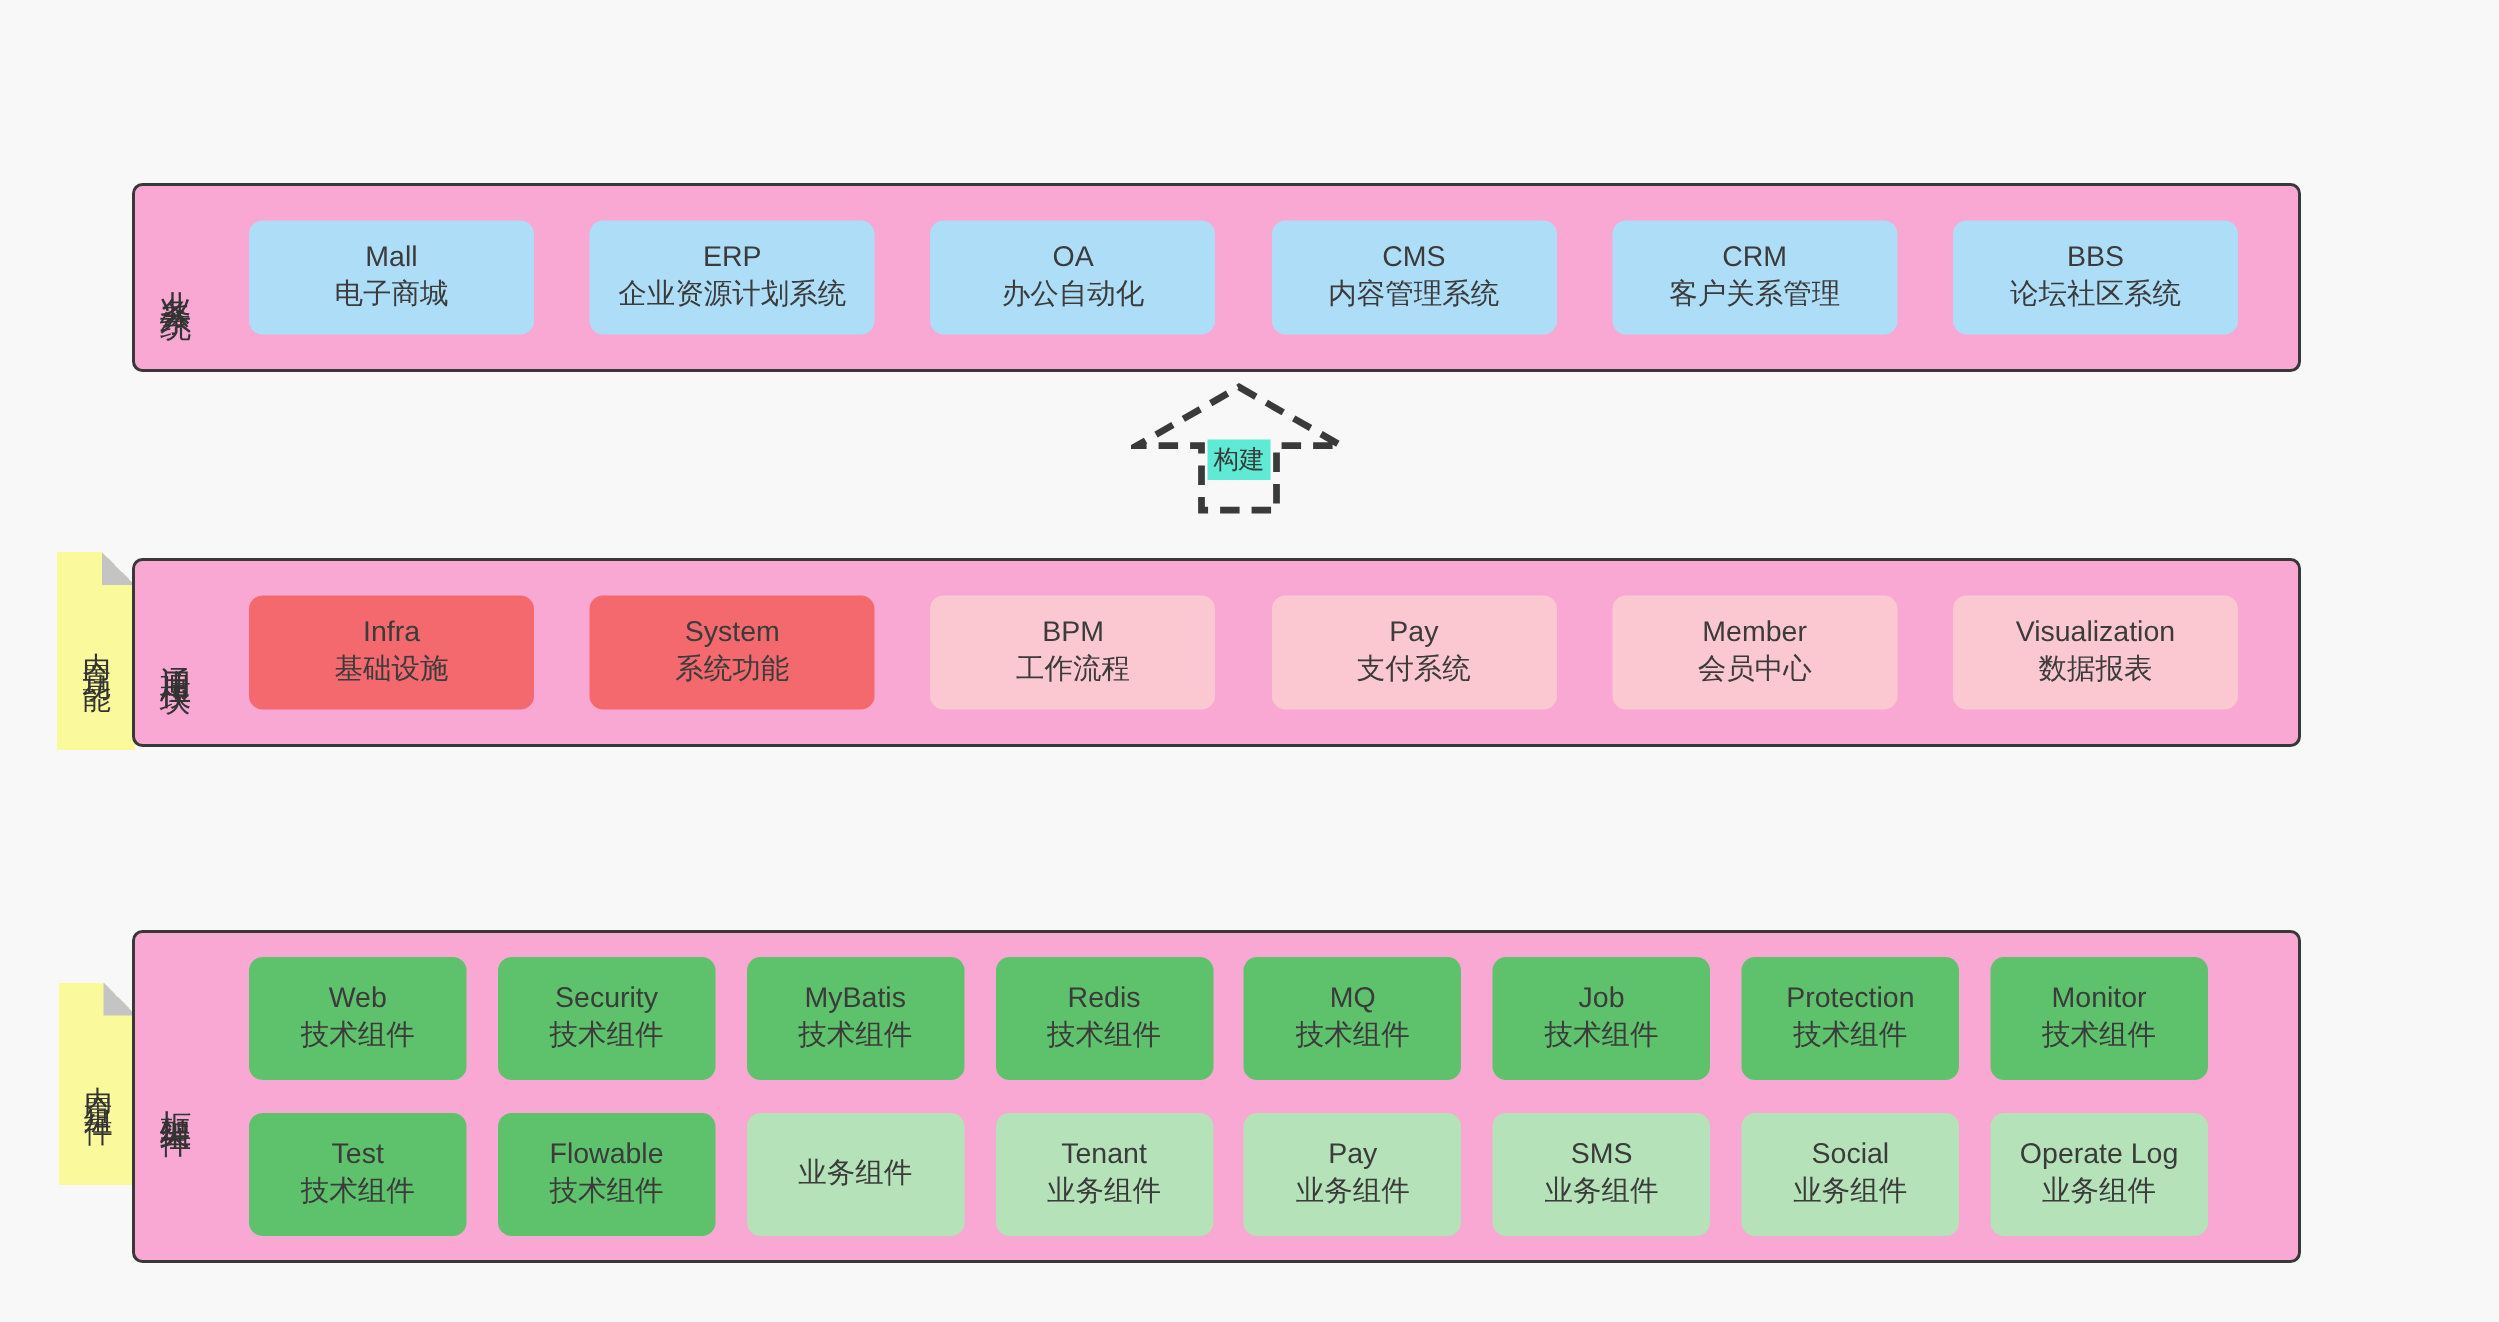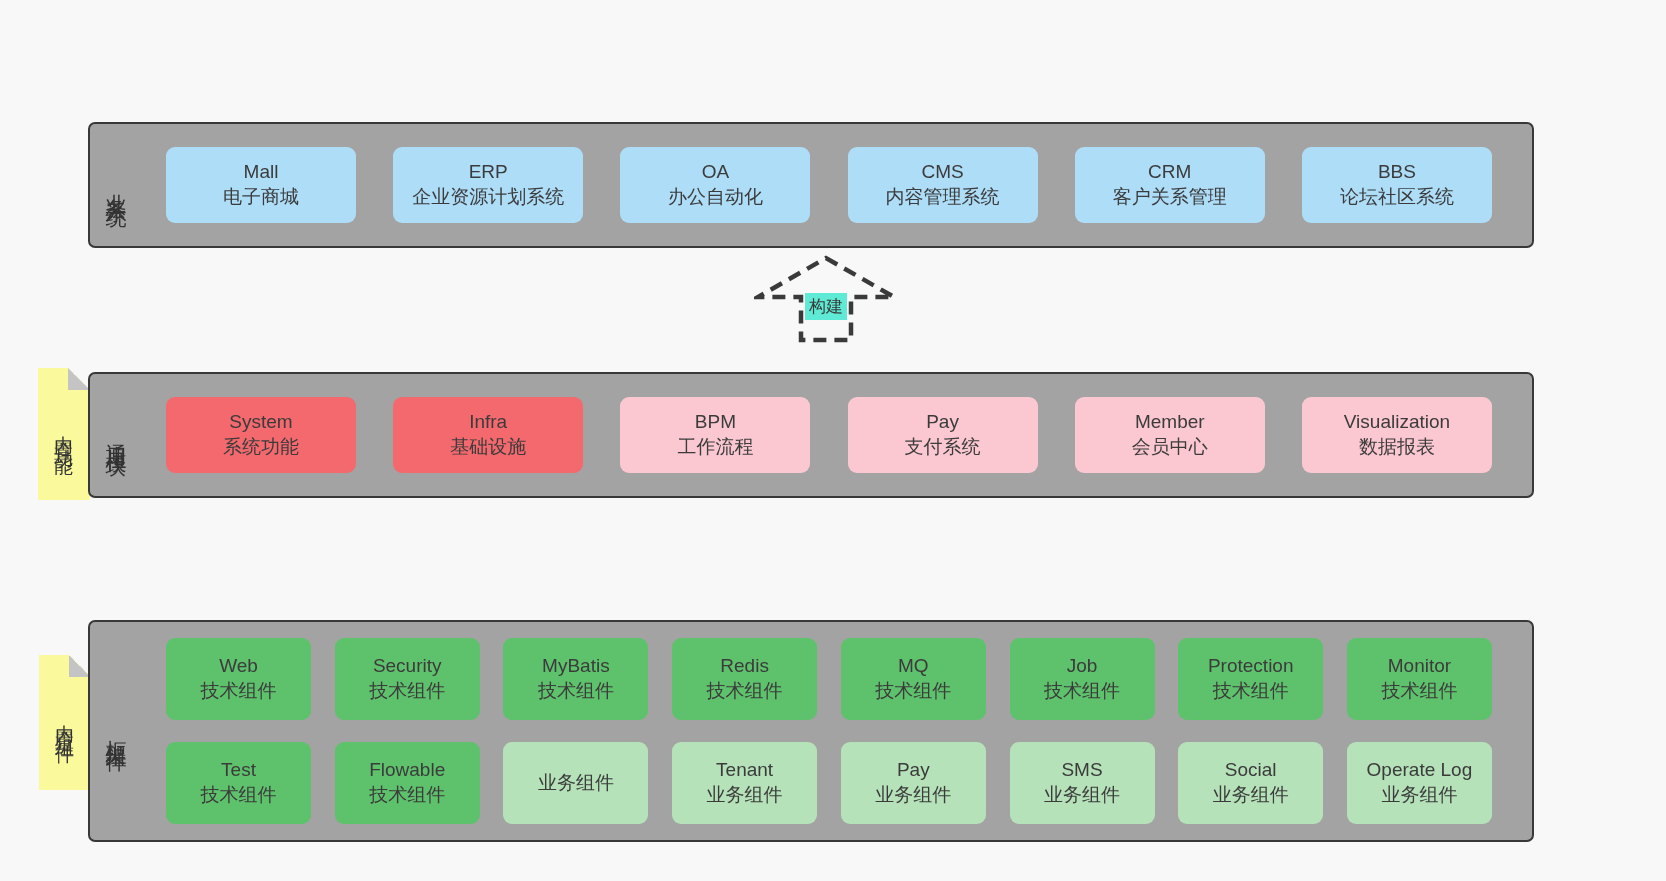--- a/index.html
+++ b/index.html
@@ -6,36 +6,36 @@
   body{
     width:1666px;height:881px;position:relative;overflow:hidden;
     background:#f8f8f8;color:#333;
     font-family:"Liberation Sans","DejaVu Sans",sans-serif;
   }
   .canvas{position:absolute;inset:0;}
 
   
   .panel{
     position:absolute;left:88px;width:1446px;
-    background:#a3a3a3;border:2px solid #383838;border-radius:7px;
+    background:#f9a8d4;border:2px solid #383838;border-radius:7px;
     display:flex;align-items:center;box-sizing:border-box;z-index:1;
   }
   .panel-business{top:122px;height:126px;}
   .panel-modules {top:372px;height:126px;}
   .panel-components{top:620px;height:222px;}
 
   .vlabel{
     writing-mode:vertical-lr;text-orientation:upright;
     font-size:21px;letter-spacing:4px;line-height:1;
     color:#333;margin-left:16px;flex:0 0 34px;text-align:center;
   }
 
   .boxes{flex:1;display:flex;justify-content:space-between;align-items:center;
          padding:0 40px 0 26px;}
-  .boxes-col{flex:1;display:flex;flex-direction:column;gap:22px;padding:0 40px 0 26px;}
+  .boxes-col{flex:1;display:flex;flex-direction:column;gap:22px;padding:0 60px 0 26px;}
   .boxes-col .row{display:flex;justify-content:space-between;align-items:center;}
 
   .box{
     border-radius:9px;display:flex;flex-direction:column;justify-content:center;
     align-items:center;text-align:center;font-size:19px;line-height:1.3;
     color:#3b3b3b;box-sizing:border-box;padding:4px 6px;
   }
   .panel-business .box,.panel-modules .box{width:190px;height:76px;}
   .panel-components .box{width:145px;height:82px;}
   .box.blue{background:#aeddf8;}
@@ -113,26 +113,26 @@
     <div class="alabel">构建</div>
   </div>
 
   <div class="sticky sticky-modules">
     <span class="stext">内置功能</span>
   </div>
   <section class="panel panel-modules">
     <div class="vlabel">通用模块</div>
     <div class="boxes">
         <div class="box red">
+          <span>Infra</span>
+          <span>基础设施</span>
+        </div>
+        <div class="box red">
           <span>System</span>
           <span>系统功能</span>
-        </div>
-        <div class="box red">
-          <span>Infra</span>
-          <span>基础设施</span>
         </div>
         <div class="box pink">
           <span>BPM</span>
           <span>工作流程</span>
         </div>
         <div class="box pink">
           <span>Pay</span>
           <span>支付系统</span>
         </div>
         <div class="box pink">

